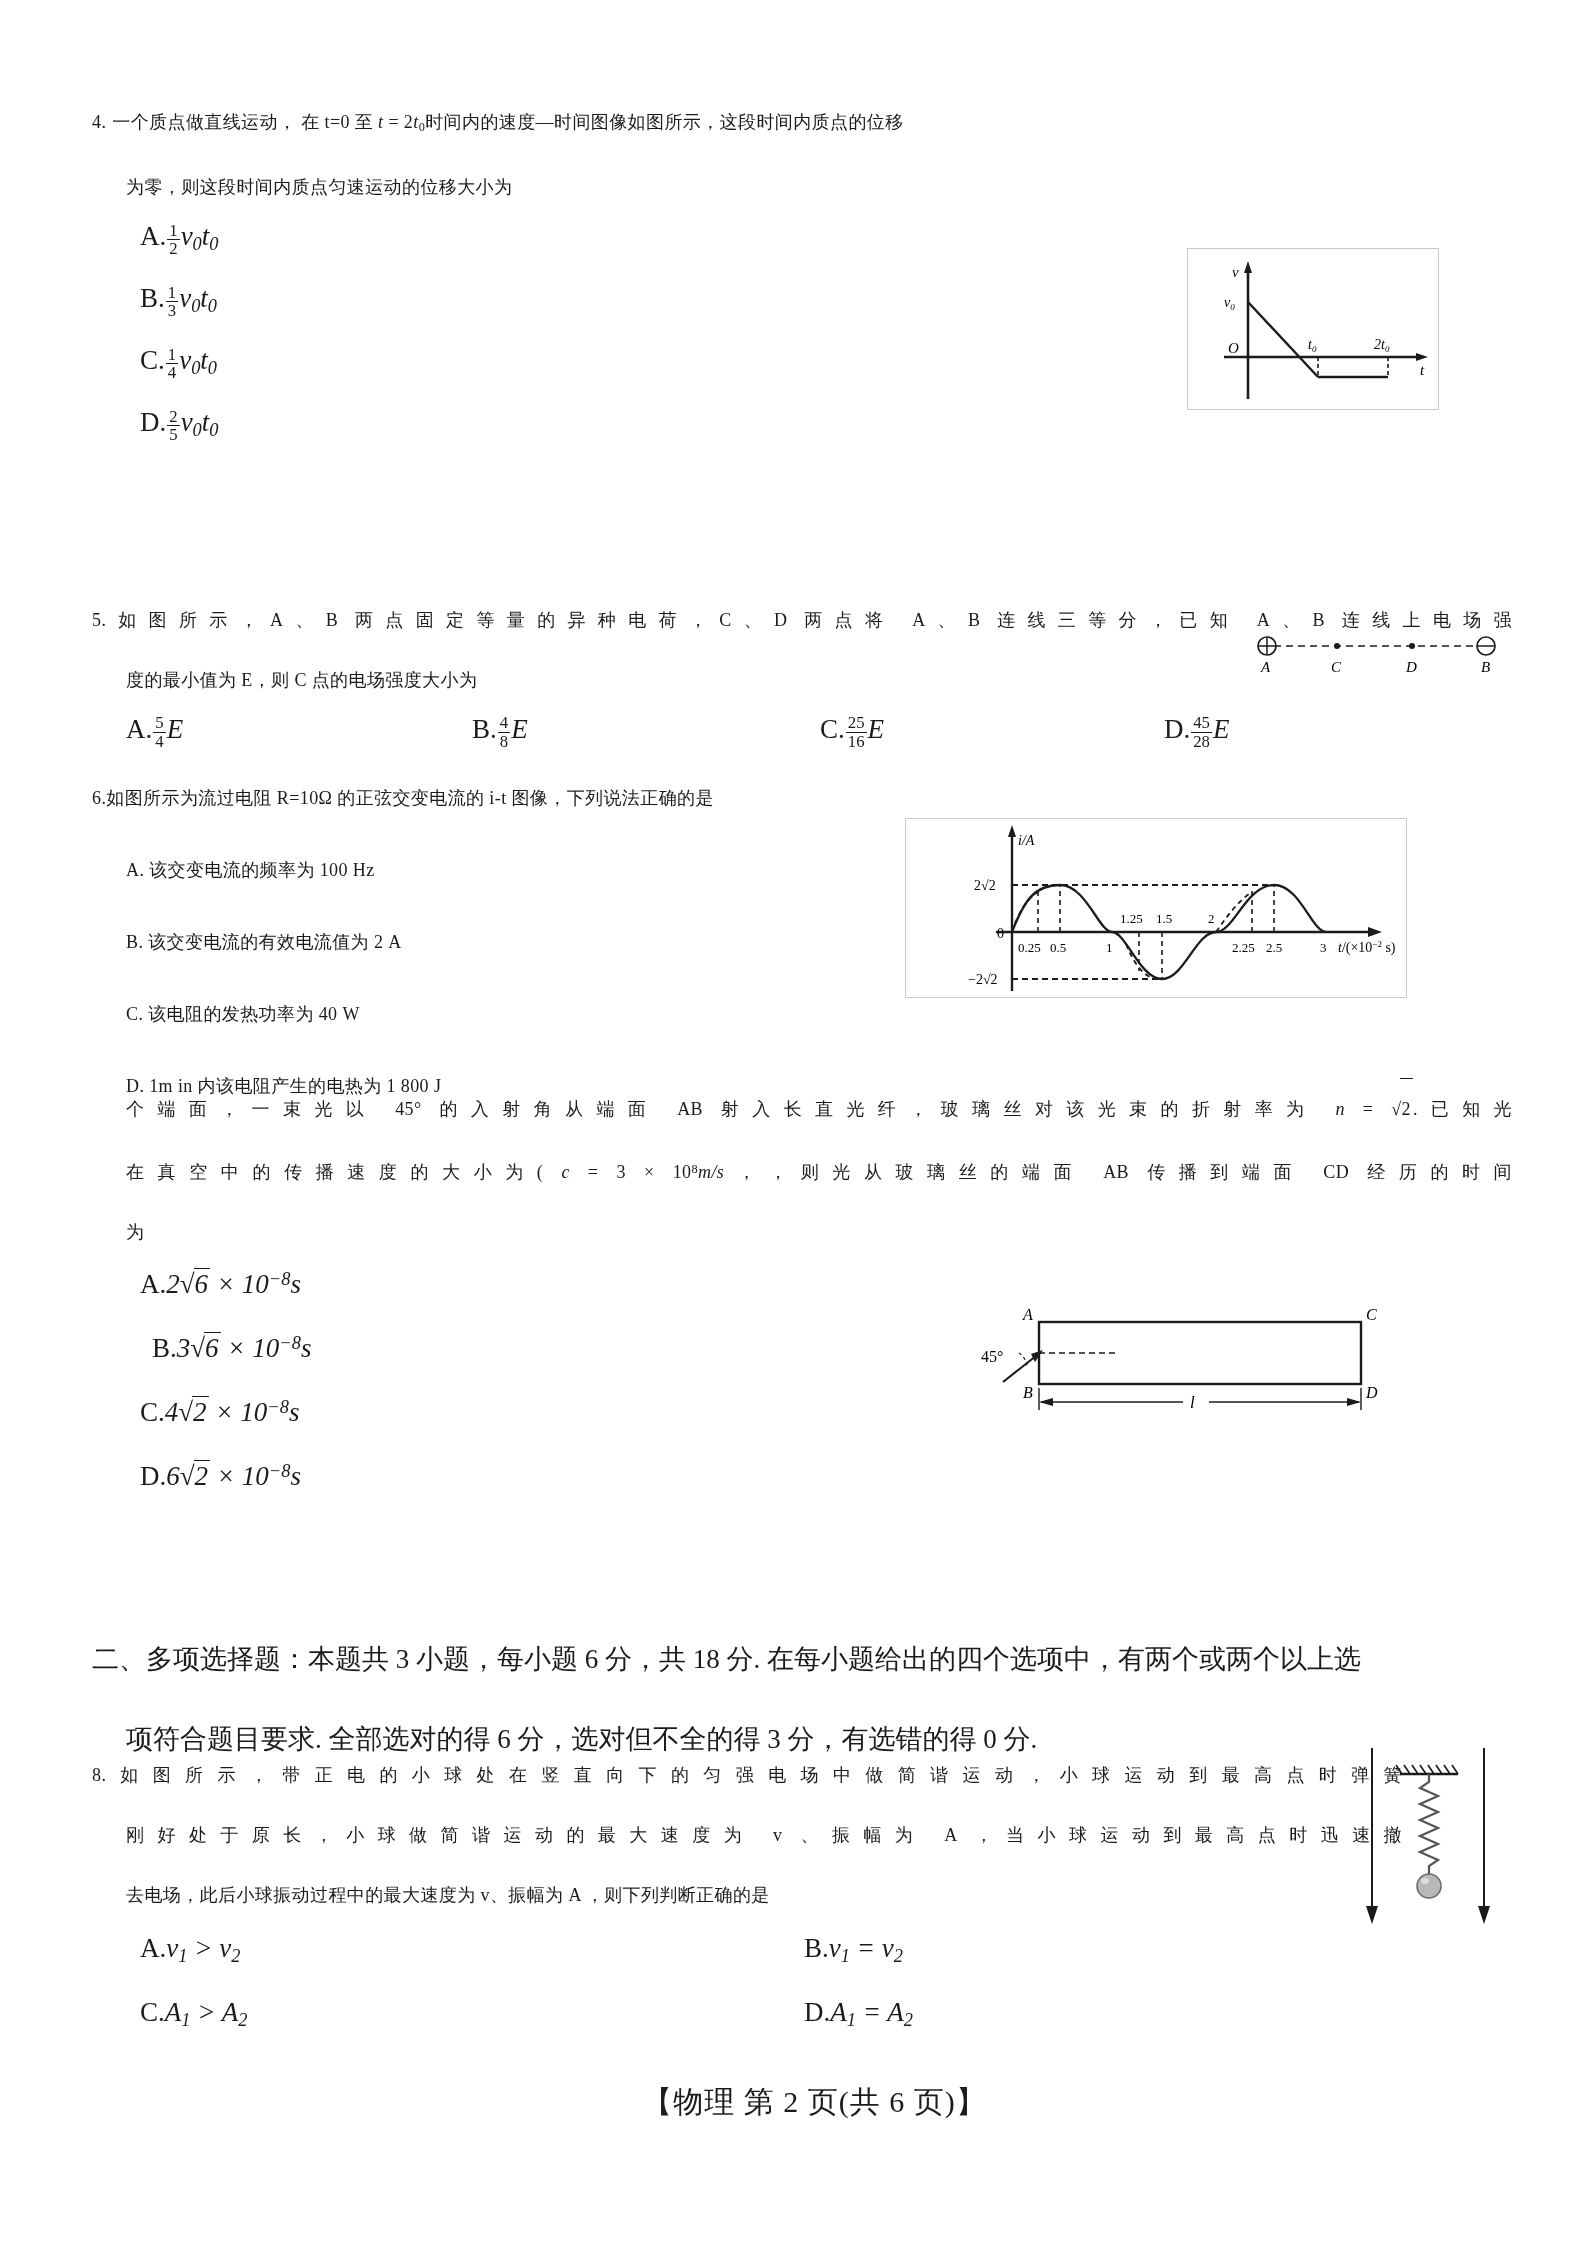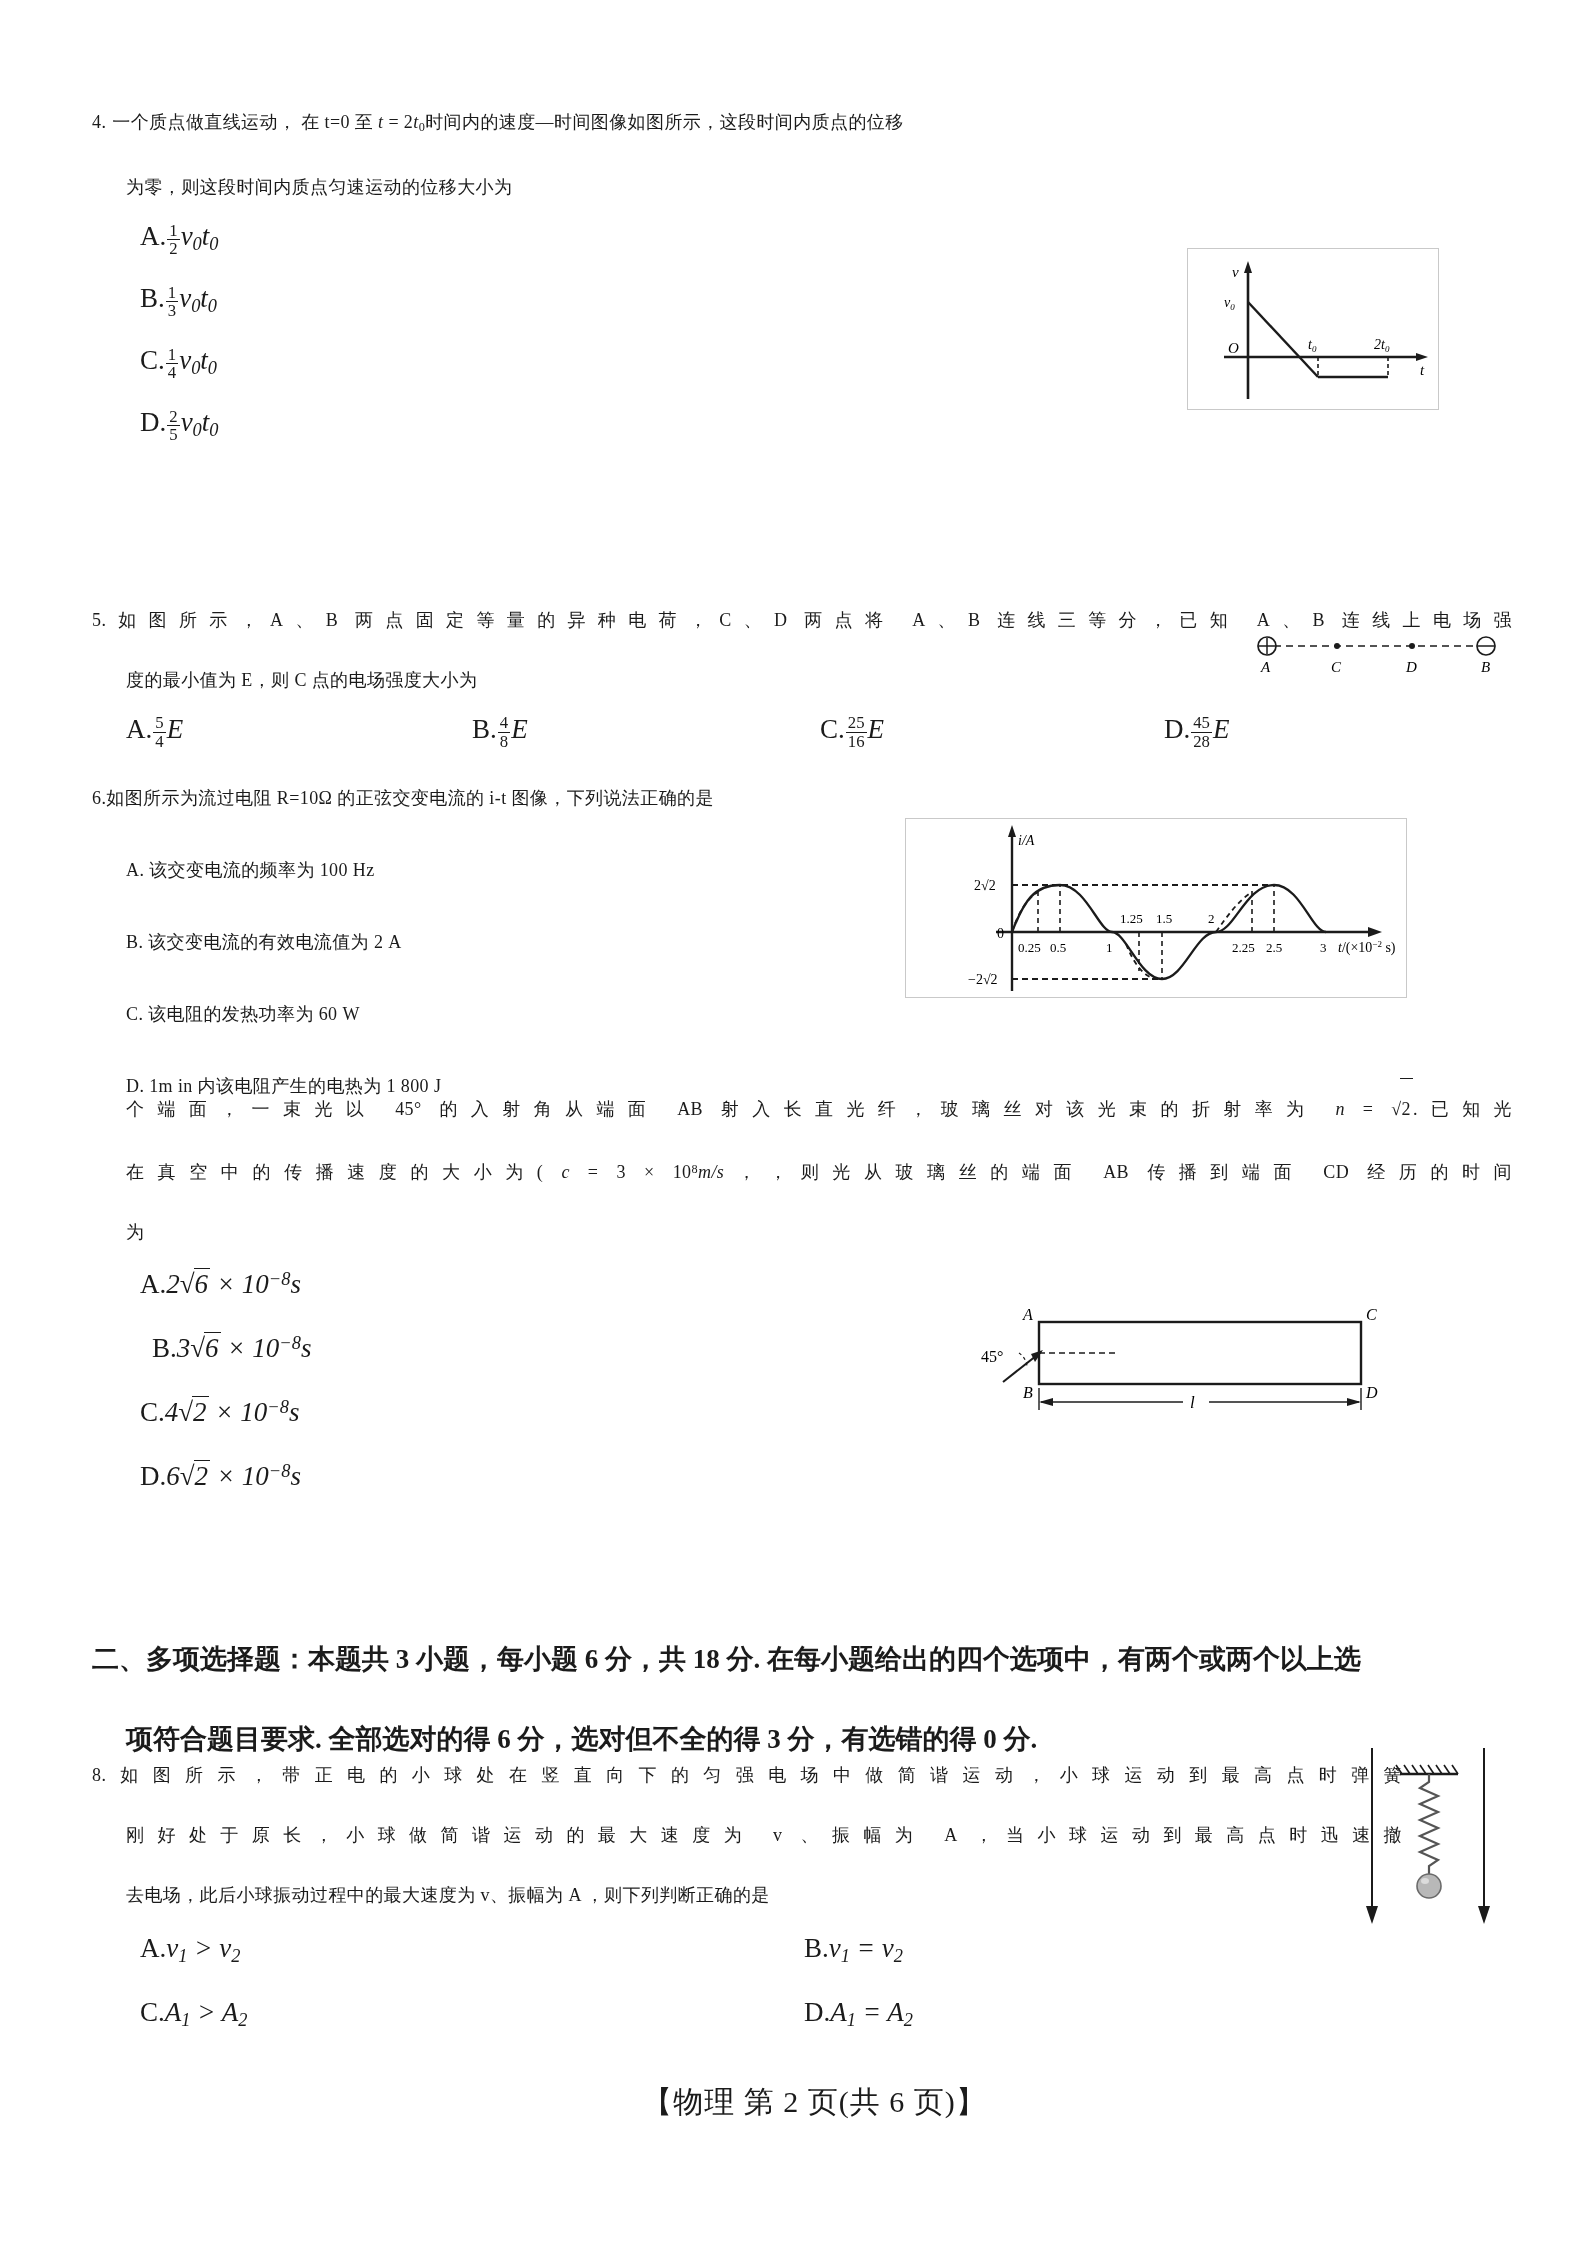--- a/index.html
+++ b/index.html
@@ -74,21 +74,21 @@
 
   .footer {
     position: absolute;
     left: 0;
     width: 1587px;
     text-align: center;
     font-size: 30px;
     letter-spacing: 1px;
   }
   .sec-head {
-    font-weight: bold;
+    font-weight: normal;
     font-size: 27px;
     line-height: 58px;
   }
   .optrow {
     position: relative;
     height: 60px;
   }
   .optcell { position: absolute; font-size: 27px; }
 </style>
 </head>
@@ -192,21 +192,21 @@
       <text x="231" y="44" font-size="15" font-style="italic" font-family="Liberation Serif, serif">B</text>
     </svg>
   </div>
 
   <div class="qblock" style="top:768px;">
     <div class="qline">
       <span>6.</span>如图所示为流过电阻 R=10Ω 的正弦交变电流的 i-t 图像，下列说法正确的是
     </div>
     <div class="qline indent" style="margin-top:12px;">A. 该交变电流的频率为 100 Hz</div>
     <div class="qline indent" style="margin-top:12px;">B. 该交变电流的有效电流值为 2 A</div>
-    <div class="qline indent" style="margin-top:12px;">C. 该电阻的发热功率为 60 W</div>
+    <div class="qline indent" style="margin-top:12px;">C. 该电阻的发热功率为 40 W</div>
     <div class="qline indent" style="margin-top:12px;">D.  1m in 内该电阻产生的电热为 1 800 J</div>
   </div>
 
   <div class="fig" style="left:905px; top:818px; width:472px; height:178px; border:1px solid #c9c9c9;padding-left:28px;">
     <svg width="472" height="178" viewBox="0 0 472 178">
 
       <line x1="78" y1="172" x2="78" y2="12" stroke="#1b1b1b" stroke-width="2.4"></line>
       <polygon points="78,6 74,18 82,18" fill="#1b1b1b"></polygon>
       <line x1="62" y1="113" x2="438" y2="113" stroke="#1b1b1b" stroke-width="2.6"></line>
       <polygon points="448,113 434,108 434,118" fill="#1b1b1b"></polygon>

